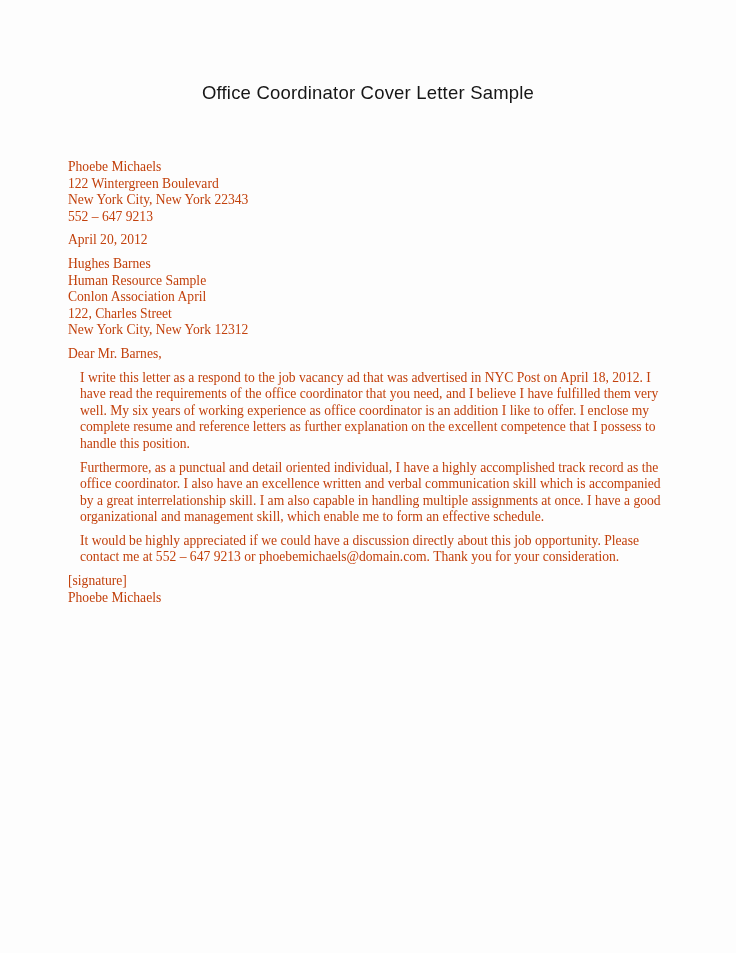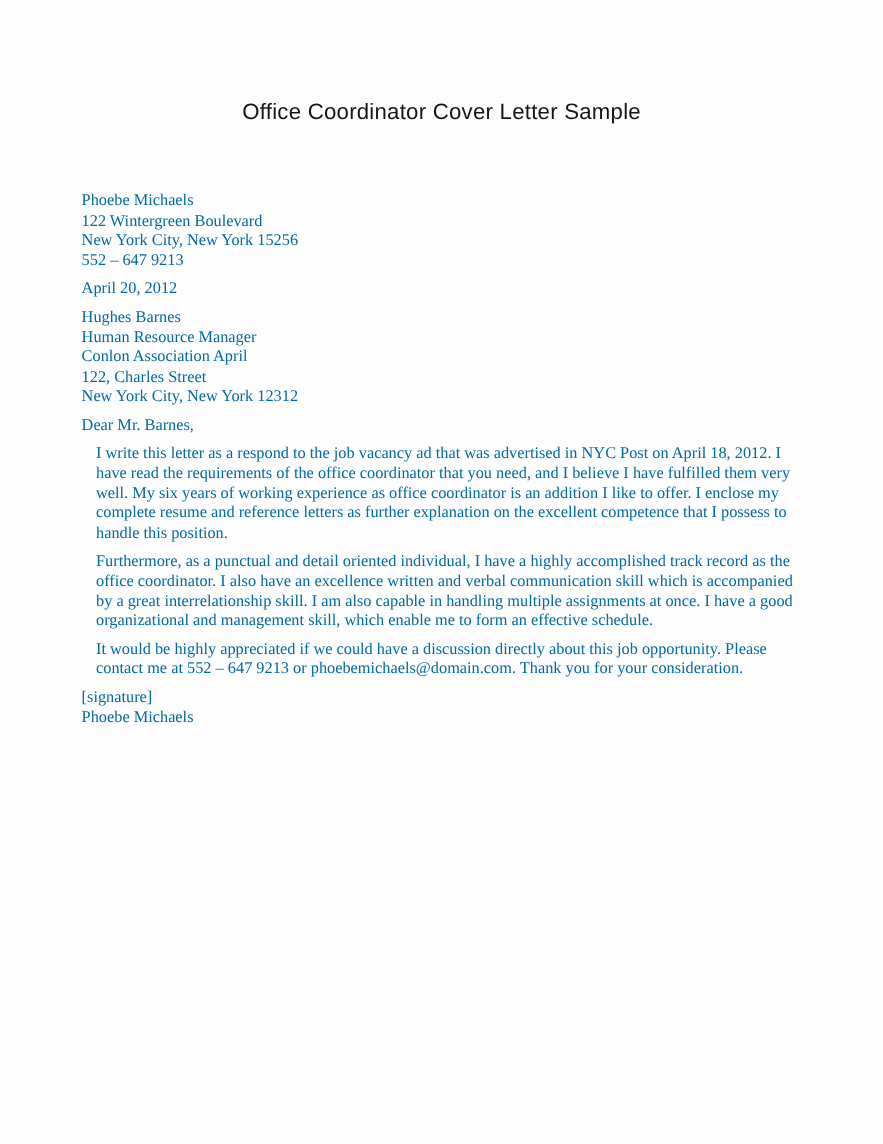--- a/index.html
+++ b/index.html
@@ -25,21 +25,21 @@
     font-weight: 400;
     color: #161616;
     letter-spacing: 0.2px;
     line-height: 22px;
   }
   .letter {
     margin: 55px 68px 0 68px;
     width: 600px;
     font-size: 13.6px;
     line-height: 16.6px;
-    color: #0369a1;
+    color: #c2410c;
   }
   .block {
     margin: 0 0 7px 0;
   }
   .line {
     margin: 0;
     padding: 0;
   }
   p.para {
     margin: 0 0 7px 12px;
@@ -51,29 +51,29 @@
 
 <div class="page">
 
   <div class="doc-title">Office Coordinator Cover Letter Sample</div>
 
   <div class="letter">
 
     <div class="block">
       <div class="line">Phoebe Michaels</div>
       <div class="line">122 Wintergreen Boulevard</div>
-      <div class="line">New York City, New York 15256</div>
+      <div class="line">New York City, New York 22343</div>
       <div class="line">552 – 647 9213</div>
     </div>
 
     <div class="block">April 20, 2012</div>
 
     <div class="block">
       <div class="line">Hughes Barnes</div>
-      <div class="line">Human Resource Manager</div>
+      <div class="line">Human Resource Sample</div>
       <div class="line">Conlon Association April</div>
       <div class="line">122, Charles Street</div>
       <div class="line">New York City, New York 12312</div>
     </div>
 
     <div class="block">Dear Mr. Barnes,</div>
 
     <p class="para">I write this letter as a respond to the job vacancy ad that was advertised in NYC Post on April 18, 2012. I have read the requirements of the office coordinator that you need, and I believe I have fulfilled them very well. My six years of working experience as office coordinator is an addition I like to offer. I enclose my complete resume and reference letters as further explanation on the excellent competence that I possess to handle this position.</p>
 
     <p class="para">Furthermore, as a punctual and detail oriented individual, I have a highly accomplished track record as the office coordinator. I also have an excellence written and verbal communication skill which is accompanied by a great interrelationship skill. I am also capable in handling multiple assignments at once. I have a good organizational and management skill, which enable me to form an effective schedule.</p>

